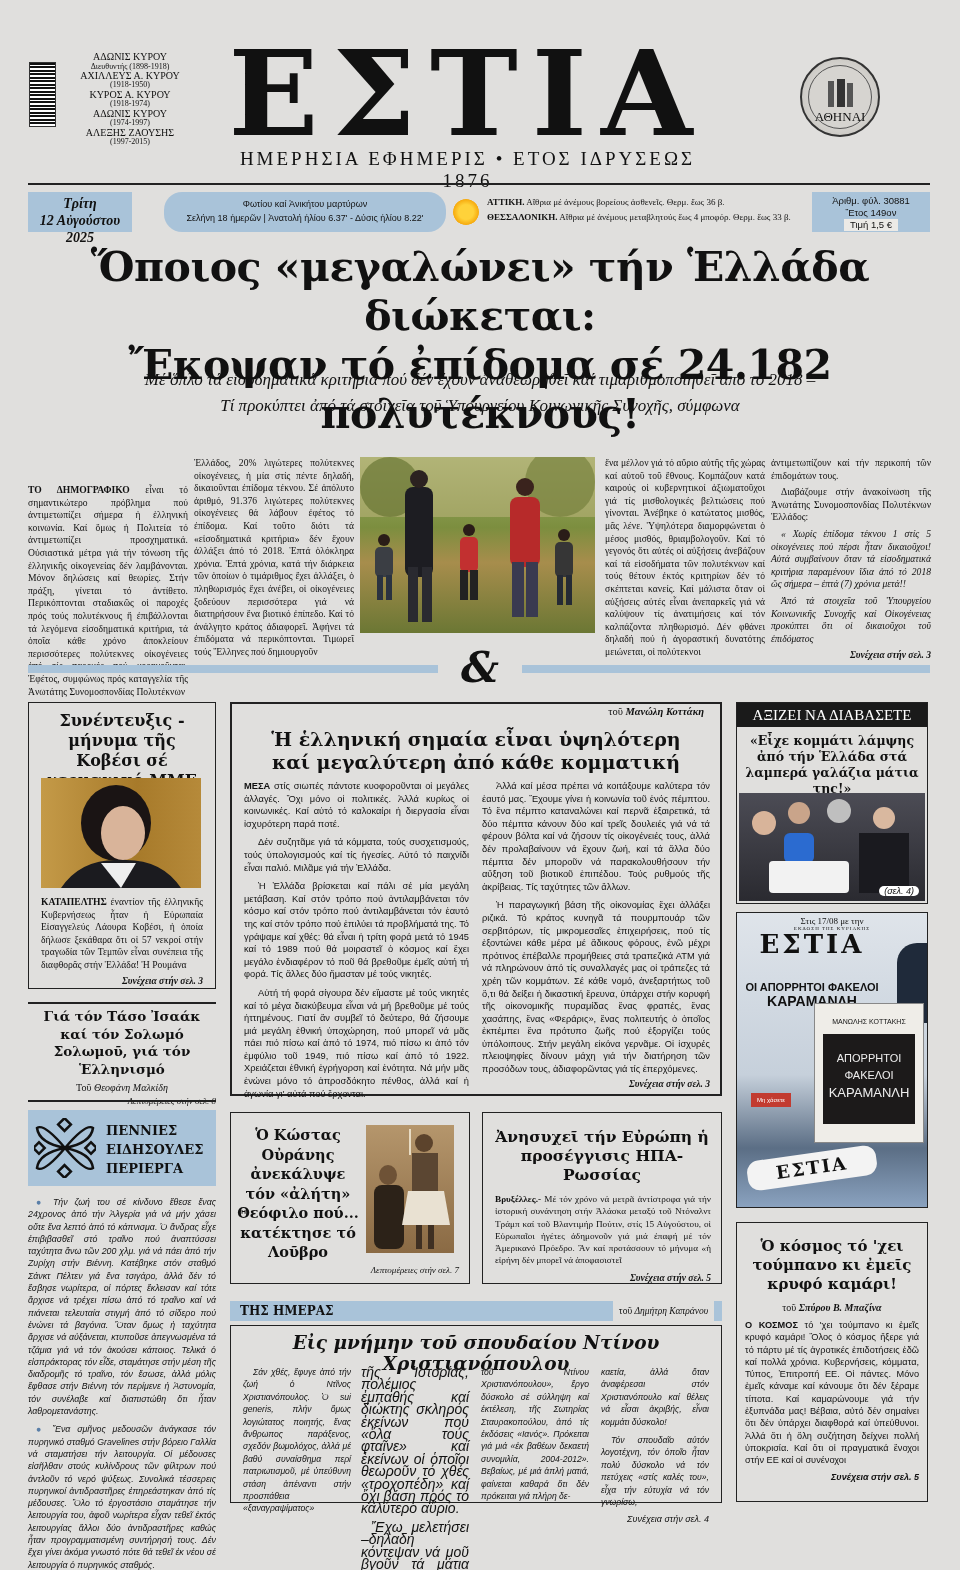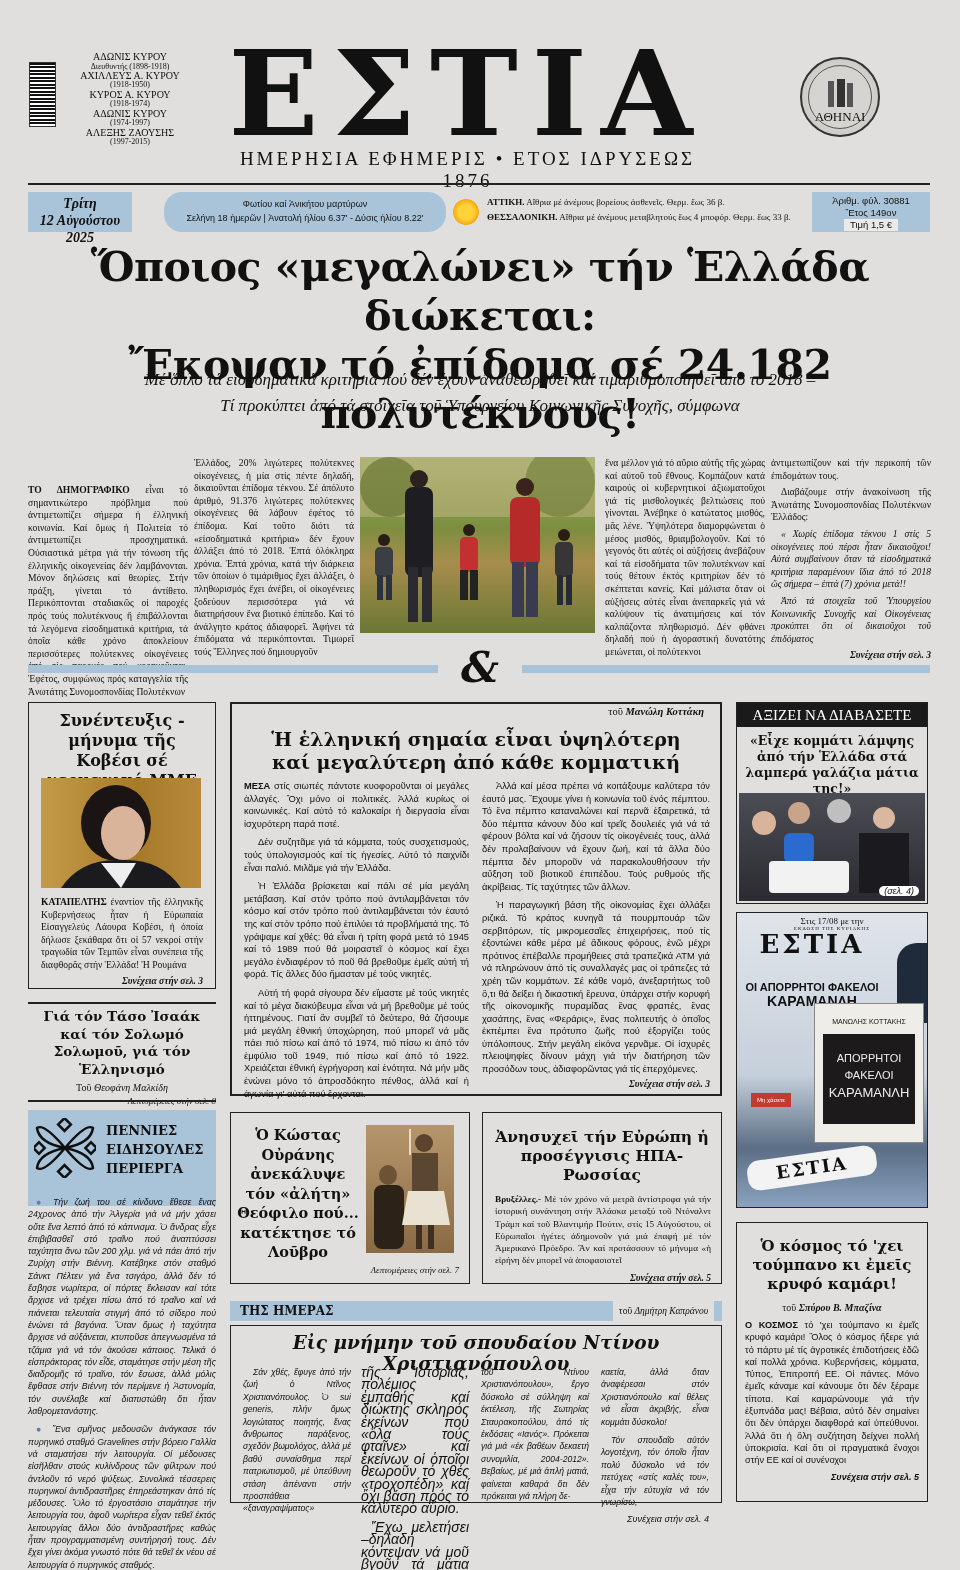--- a/index.html
+++ b/index.html
@@ -227,21 +227,21 @@
   <div class="rule" style="left:28px;top:1002px;width:188px;height:2px;"></div>
   <div class="abs" style="left:28px;top:1008px;width:188px;">
     <div class="box-title" style="font-size:13.5px;line-height:17.5px;">Γιά τόν Τάσο Ἰσαάκ καί τόν Σολωμό Σολωμοῦ, γιά τόν Ἑλληνισμό</div>
     <div style="text-align:center;font-family:'Liberation Serif',serif;font-size:10px;margin-top:4px;">
       <span>Τοῦ </span><span class="it">Θεοφάνη Μαλκίδη</span>
     </div>
     <div style="text-align:right;font-family:'Liberation Serif',serif;font-style:italic;font-size:9px;margin-top:3px;">Λεπτομέρειες στήν σελ. 8</div>
   </div>
   <div class="rule" style="left:28px;top:1100px;width:188px;height:2px;"></div>
 
-  <div class="abs blue" style="left:28px;top:1110px;width:188px;height:96px;">
+  <div class="abs blue" style="left:28px;top:1110px;width:188px;height:76px;">
     <svg style="position:absolute;left:6px;top:8px;" width="62" height="60" viewBox="0 0 62 60">
       <g fill="none" stroke="#111" stroke-width="2.5">
         <path d="M31 30 Q10 5 3 10 Q5 25 31 30 Z"></path>
           <path d="M31 30 Q52 5 59 10 Q57 25 31 30 Z"></path>
         <path d="M31 30 Q10 55 3 50 Q5 35 31 30 Z"></path>
           <path d="M31 30 Q52 55 59 50 Q57 35 31 30 Z"></path>
         <rect x="26" y="2" width="9" height="9" transform="rotate(45 30.5 6.5)"></rect>
         <rect x="26" y="49" width="9" height="9" transform="rotate(45 30.5 53.5)"></rect>
         <rect x="1" y="26" width="8" height="8" transform="rotate(45 5 30)"></rect>
         <rect x="53" y="26" width="8" height="8" transform="rotate(45 57 30)"></rect>

